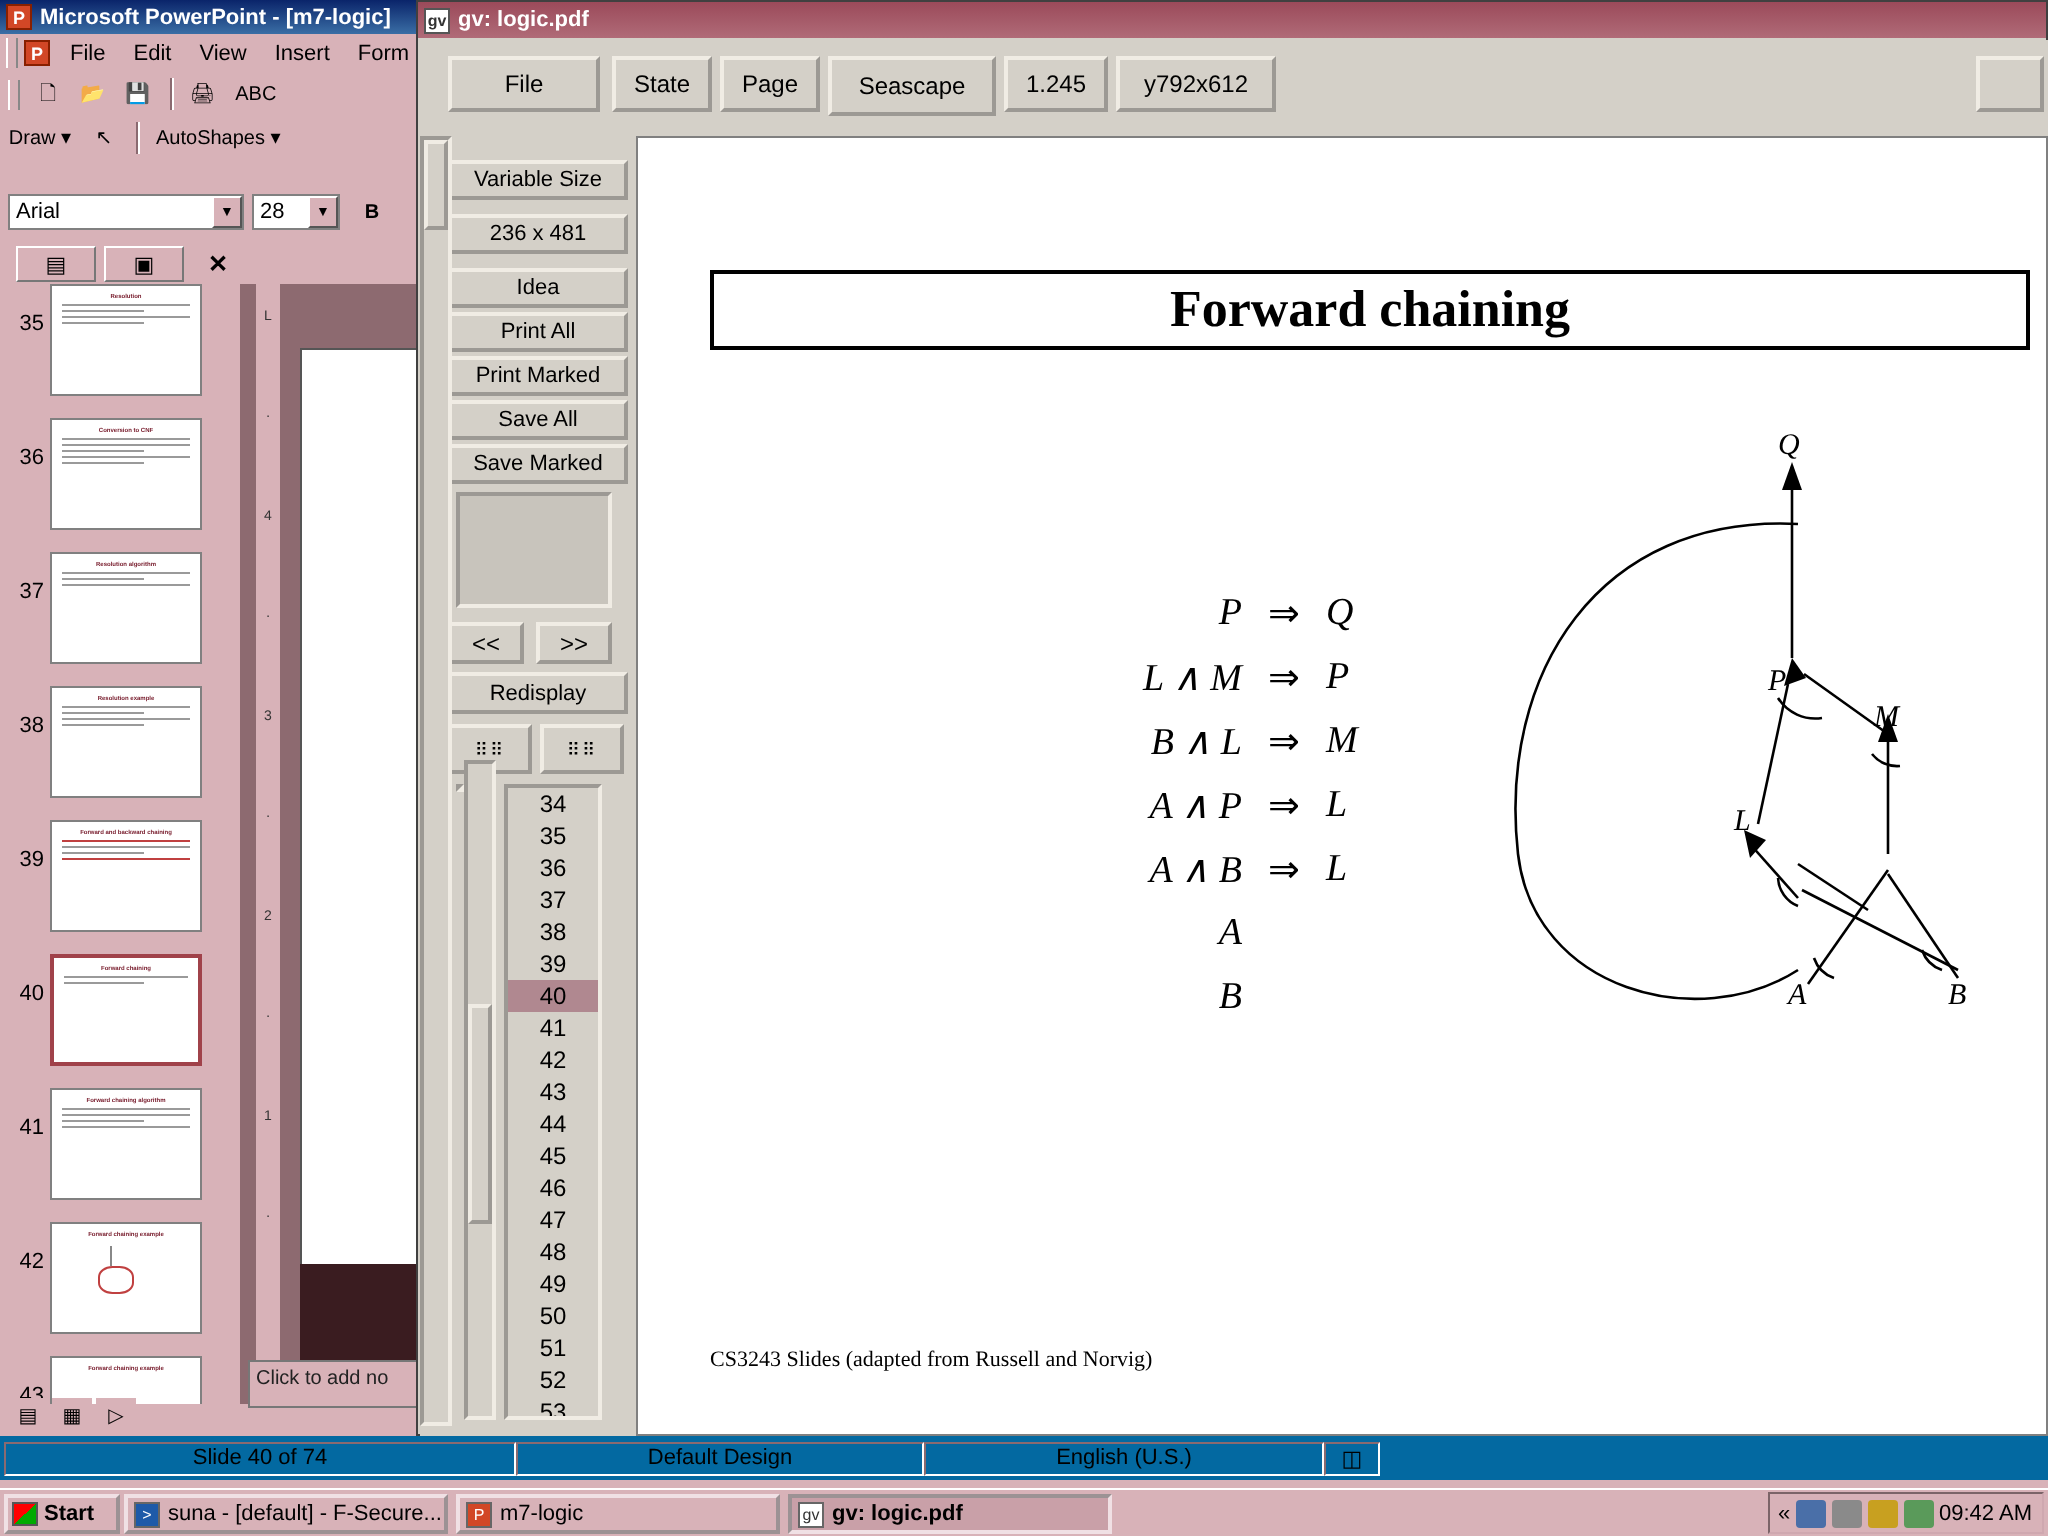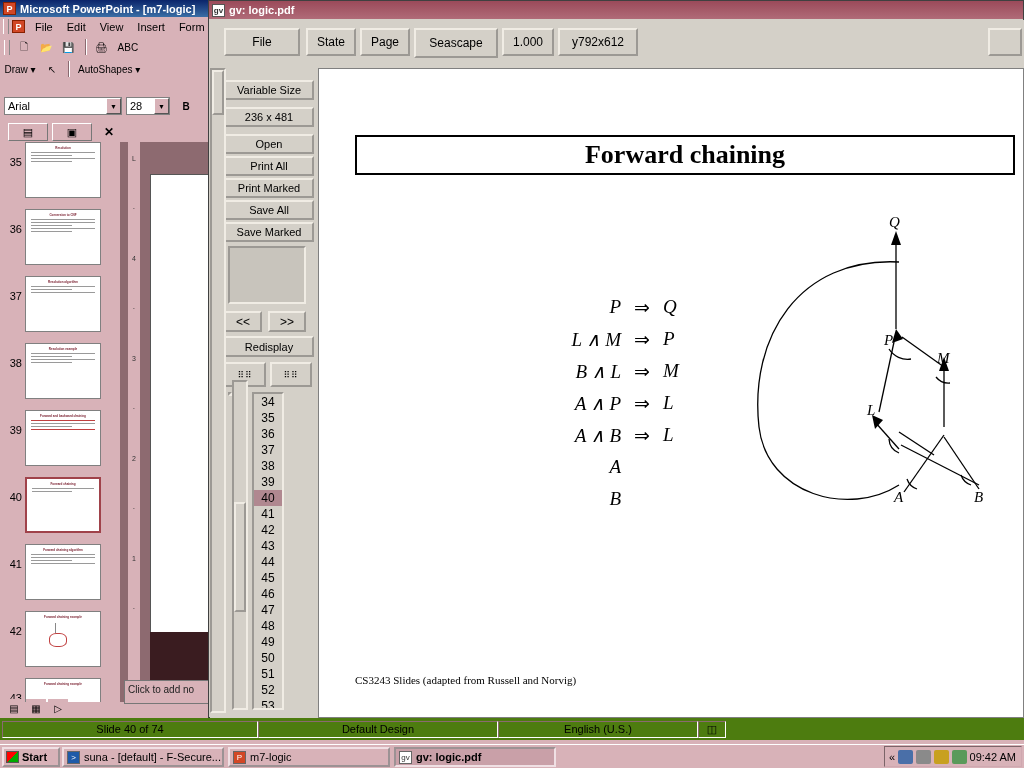--- a/index.html
+++ b/index.html
@@ -70,21 +70,21 @@
   
   #slidearea{left:120px;top:142px;width:96px;height:560px;background:#8d6a70;}
 
   
   .vruler{left:128px;top:128px;width:12px;height:580px;background:#d8b2b8;font-size:7px;color:#333;}
 
   
   #notes{left:124px;top:680px;width:86px;height:24px;background:#d8b2b8;border:1px solid #777;font-size:10px;color:#222;padding:3px;box-sizing:border-box;}
 
   
-  #pptstatus{left:0;top:718px;width:1024px;height:22px;background:#4d7c0f;display:flex;align-items:center;font-size:11px;}
+  #pptstatus{left:0;top:718px;width:1024px;height:22px;background:#0369a1;display:flex;align-items:center;font-size:11px;}
   .sbcell{border:1px solid #8a6a70;border-top-color:#8a6a70;border-left-color:#8a6a70;border-right-color:#fff;border-bottom-color:#fff;height:17px;display:flex;align-items:center;justify-content:center;box-sizing:border-box;}
 
   
   #gv{left:208px;top:0;width:816px;height:718px;background:#d4d0c8;border:1px solid #404040;box-sizing:border-box;}
   #gv-title{
     height:18px;background:linear-gradient(to bottom,#9b4a5a,#b06b78);
     color:#fff;font-weight:bold;font-size:11px;display:flex;align-items:center;padding-left:3px;box-sizing:border-box;
   }
   #gv-title .gico{width:13px;height:13px;background:#fff;border:1px solid #555;margin-right:4px;font-size:8px;display:flex;align-items:center;justify-content:center;color:#333;box-sizing:border-box;}
   #gv-body{position:absolute;left:1px;top:19px;width:814px;height:698px;background:#d4d0c8;}
@@ -96,21 +96,21 @@
     font-size:12px;color:#000;box-sizing:border-box;
     font-family:"Liberation Sans",sans-serif;
   }
   .gvbtn.small{font-size:11px;}
   .gvfield{
     background:#d4d0c8;border:2px inset #f0ece4;display:flex;align-items:center;justify-content:center;
     font-size:12px;box-sizing:border-box;
   }
 
   
-  #pagelist{position:absolute;left:42px;top:372px;width:32px;height:318px;background:#d4d0c8;border:2px inset #f0ece4;box-sizing:border-box;overflow:hidden;}
+  #pagelist{position:absolute;left:42px;top:372px;width:49px;height:318px;background:#d4d0c8;border:2px inset #f0ece4;box-sizing:border-box;overflow:hidden;}
   .pl-item{height:16px;line-height:16px;text-align:center;font-size:12px;color:#000;}
   .pl-item.sel{background:#b08890;}
 
   
   #docview{position:absolute;left:108px;top:48px;width:706px;height:650px;background:#fff;border:1px solid #808080;box-sizing:border-box;overflow:hidden;}
   .slide-title-box{
     position:absolute;left:36px;top:66px;width:660px;height:40px;border:2px solid #000;box-sizing:border-box;
     display:flex;align-items:center;justify-content:center;
   }
   .slide-title-box .t{font-family:"Liberation Serif",serif;font-size:26px;font-weight:bold;}
@@ -301,45 +301,45 @@
   <div class="abs" id="notes">Click to add no</div>
 
   <div class="abs" style="left:4px;top:700px;width:60px;height:16px;display:flex;align-items:center;">
     <span class="tb-btn">▤</span>
     <span class="tb-btn">▦</span>
     <span class="tb-btn">▷</span>
   </div>
 
   <div class="abs" id="pptstatus">
     <span class="sbcell" style="width:256px;margin-left:2px;">Slide 40 of 74</span>
-    <span class="sbcell" style="width:240px;">Default Design</span>
+    <span class="sbcell" style="width:204px;">Default Design</span>
     <span class="sbcell" style="width:200px;">English (U.S.)</span>
     <span class="sbcell" style="width:28px;">◫</span>
   </div>
 </div>
 
 <div class="abs" id="gv">
   <div id="gv-title">
     <span class="gico">gv</span>
     <span>gv: logic.pdf</span>
   </div>
 
   <div id="gv-body">
 
     <div class="abs gvbtn" style="left:14px;top:8px;width:76px;height:28px;">File</div>
     <div class="abs gvbtn" style="left:96px;top:8px;width:50px;height:28px;">State</div>
     <div class="abs gvbtn" style="left:150px;top:8px;width:50px;height:28px;">Page</div>
     <div class="abs gvbtn" style="left:204px;top:8px;width:84px;height:30px;">Seascape</div>
-    <div class="abs gvbtn" style="left:292px;top:8px;width:52px;height:28px;">1.000</div>
+    <div class="abs gvbtn" style="left:292px;top:8px;width:52px;height:28px;">1.245</div>
     <div class="abs gvbtn" style="left:348px;top:8px;width:80px;height:28px;">y792x612</div>
     <div class="abs gvbtn" style="left:778px;top:8px;width:34px;height:28px;"></div>
 
     <div class="abs gvbtn small" style="left:14px;top:60px;width:90px;height:20px;">Variable Size</div>
     <div class="abs gvbtn small" style="left:14px;top:87px;width:90px;height:20px;">236 x 481</div>
-    <div class="abs gvbtn small" style="left:14px;top:114px;width:90px;height:20px;">Open</div>
+    <div class="abs gvbtn small" style="left:14px;top:114px;width:90px;height:20px;">Idea</div>
     <div class="abs gvbtn small" style="left:14px;top:136px;width:90px;height:20px;">Print All</div>
     <div class="abs gvbtn small" style="left:14px;top:158px;width:90px;height:20px;">Print Marked</div>
     <div class="abs gvbtn small" style="left:14px;top:180px;width:90px;height:20px;">Save All</div>
     <div class="abs gvbtn small" style="left:14px;top:202px;width:90px;height:20px;">Save Marked</div>
 
     <div class="abs gvfield" style="left:18px;top:226px;width:78px;height:58px;background:#c8c4bc;"></div>
 
     <div class="abs gvbtn" style="left:14px;top:291px;width:38px;height:21px;">&lt;&lt;</div>
     <div class="abs gvbtn" style="left:58px;top:291px;width:38px;height:21px;">&gt;&gt;</div>
     <div class="abs gvbtn small" style="left:14px;top:316px;width:90px;height:21px;">Redisplay</div>

